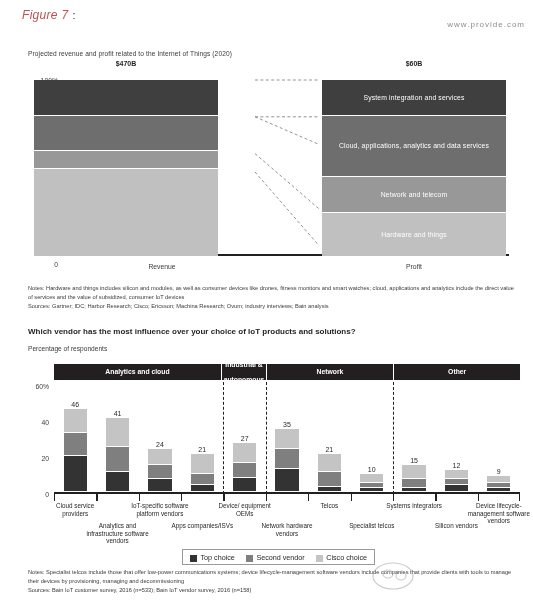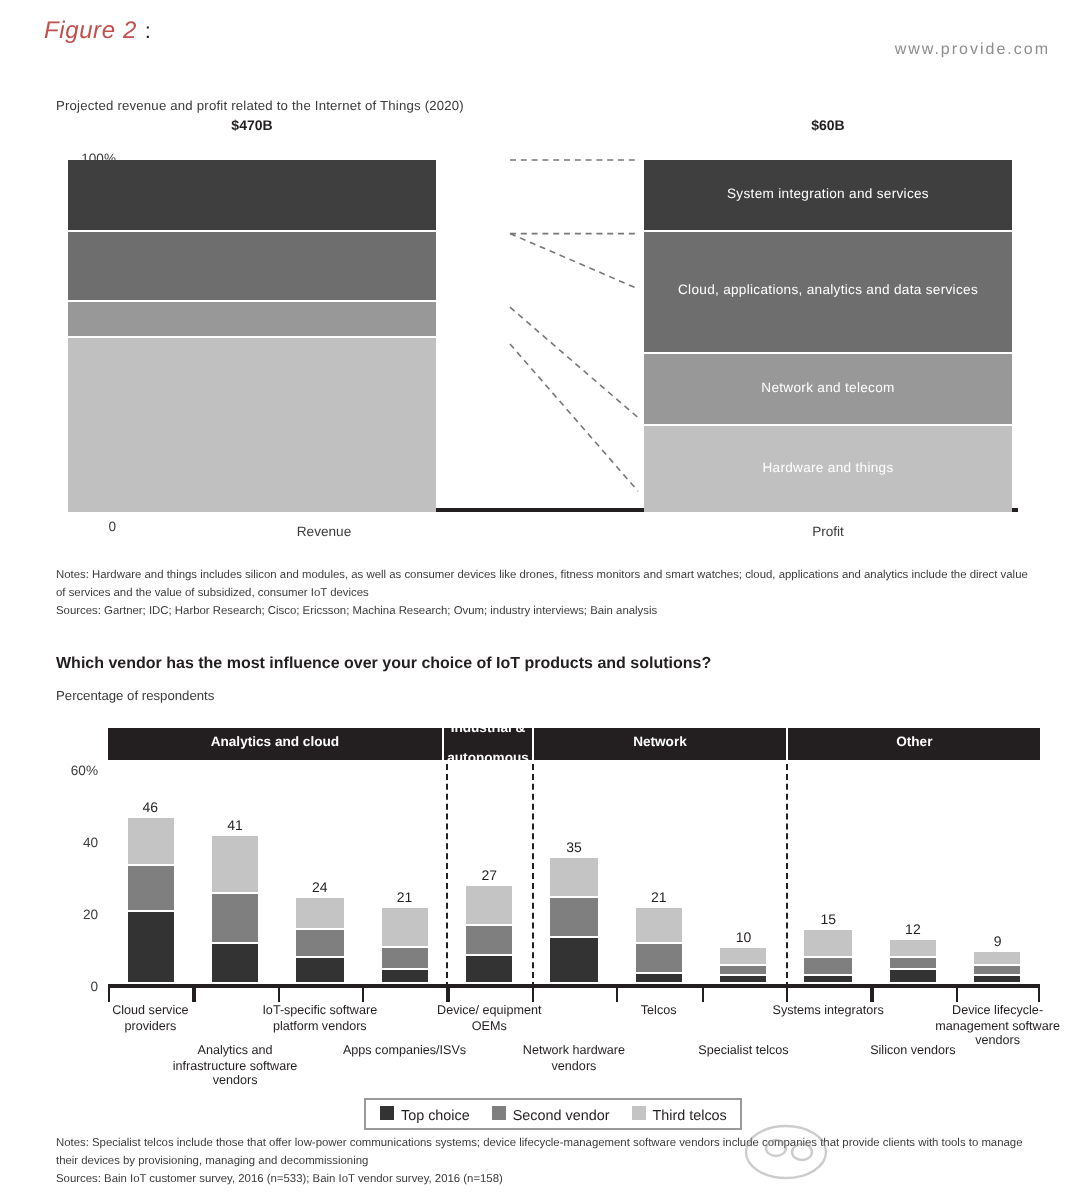--- a/index.html
+++ b/index.html
@@ -134,21 +134,21 @@
     position:absolute; text-align:center; font-size:6.3px; color:#231f20;
     line-height:1.22;
   }
 
   
   .legend {
     position:absolute; left:182px; top:549px;
     border:1px solid #9a9a9a; background:#ffffff;
     padding:2.5px 7px; display:flex; align-items:center; gap:11px;
   }
-  .leg-item { display:flex; align-items:flex-start; gap:3.5px; }
+  .leg-item { display:flex; align-items:flex-end; gap:3.5px; }
   .leg-sw { width:7px; height:7px; display:inline-block; }
   .leg-tx { font-size:7.2px; color:#231f20; }
 
   
   .notes2 {
     position:absolute; left:28px; top:568px; width:492px;
     font-size:5.7px; line-height:1.55; color:#3b3b3b;
   }
 
   
@@ -158,21 +158,21 @@
   }
   .wm-txt {
     position:absolute; right:8px; top:20px;
     font-size:8px; color:#8d8d8d; letter-spacing:1px;
   }
 </style>
 </head>
 <body>
 
 <div class="fig-header">
-  <span class="fig-label">Figure 2</span>
+  <span class="fig-label">Figure 7</span>
   <span class="fig-colon">:</span>
 </div>
 
 <div class="panel1-sub">Projected revenue and profit related to the Internet of Things (2020)</div>
 
 <div class="chart1">
   <div class="y1-axis">
       <div class="y1-tick" style="top: 0px;">100%</div>
       <div class="y1-tick" style="top: 36.8px;">80</div>
       <div class="y1-tick" style="top: 73.6px;">60</div>
@@ -350,21 +350,21 @@
     <div class="leg-item">
       <span class="leg-sw" style="background: rgb(51, 51, 51);"></span>
       <span class="leg-tx">Top choice</span>
     </div>
     <div class="leg-item">
       <span class="leg-sw" style="background: rgb(127, 127, 127);"></span>
       <span class="leg-tx">Second vendor</span>
     </div>
     <div class="leg-item">
       <span class="leg-sw" style="background: rgb(196, 196, 196);"></span>
-      <span class="leg-tx">Third telcos</span>
+      <span class="leg-tx">Cisco choice</span>
     </div>
   </div>
 
 <div class="notes2">
   <div>Notes: Specialist telcos include those that offer low-power communications systems; device lifecycle-management software vendors include companies that provide clients with tools to manage their devices by provisioning, managing and decommissioning</div>
   <div>Sources: Bain IoT customer survey, 2016 (n=533); Bain IoT vendor survey, 2016 (n=158)</div>
 </div>
 
 <svg class="watermark" viewBox="0 0 170 40">
   <ellipse cx="36" cy="16" rx="20" ry="13" fill="none" stroke="#9a9a9a" stroke-width="1.2"></ellipse>

